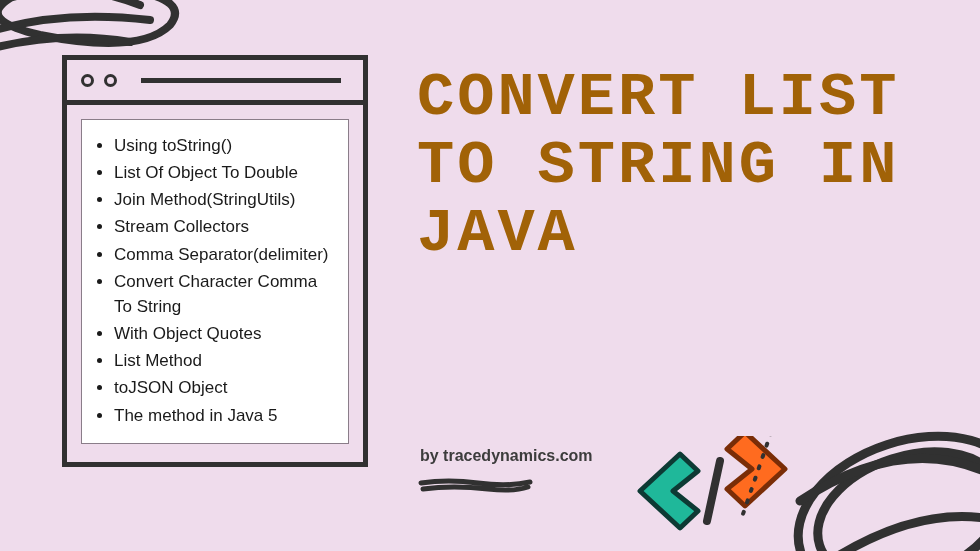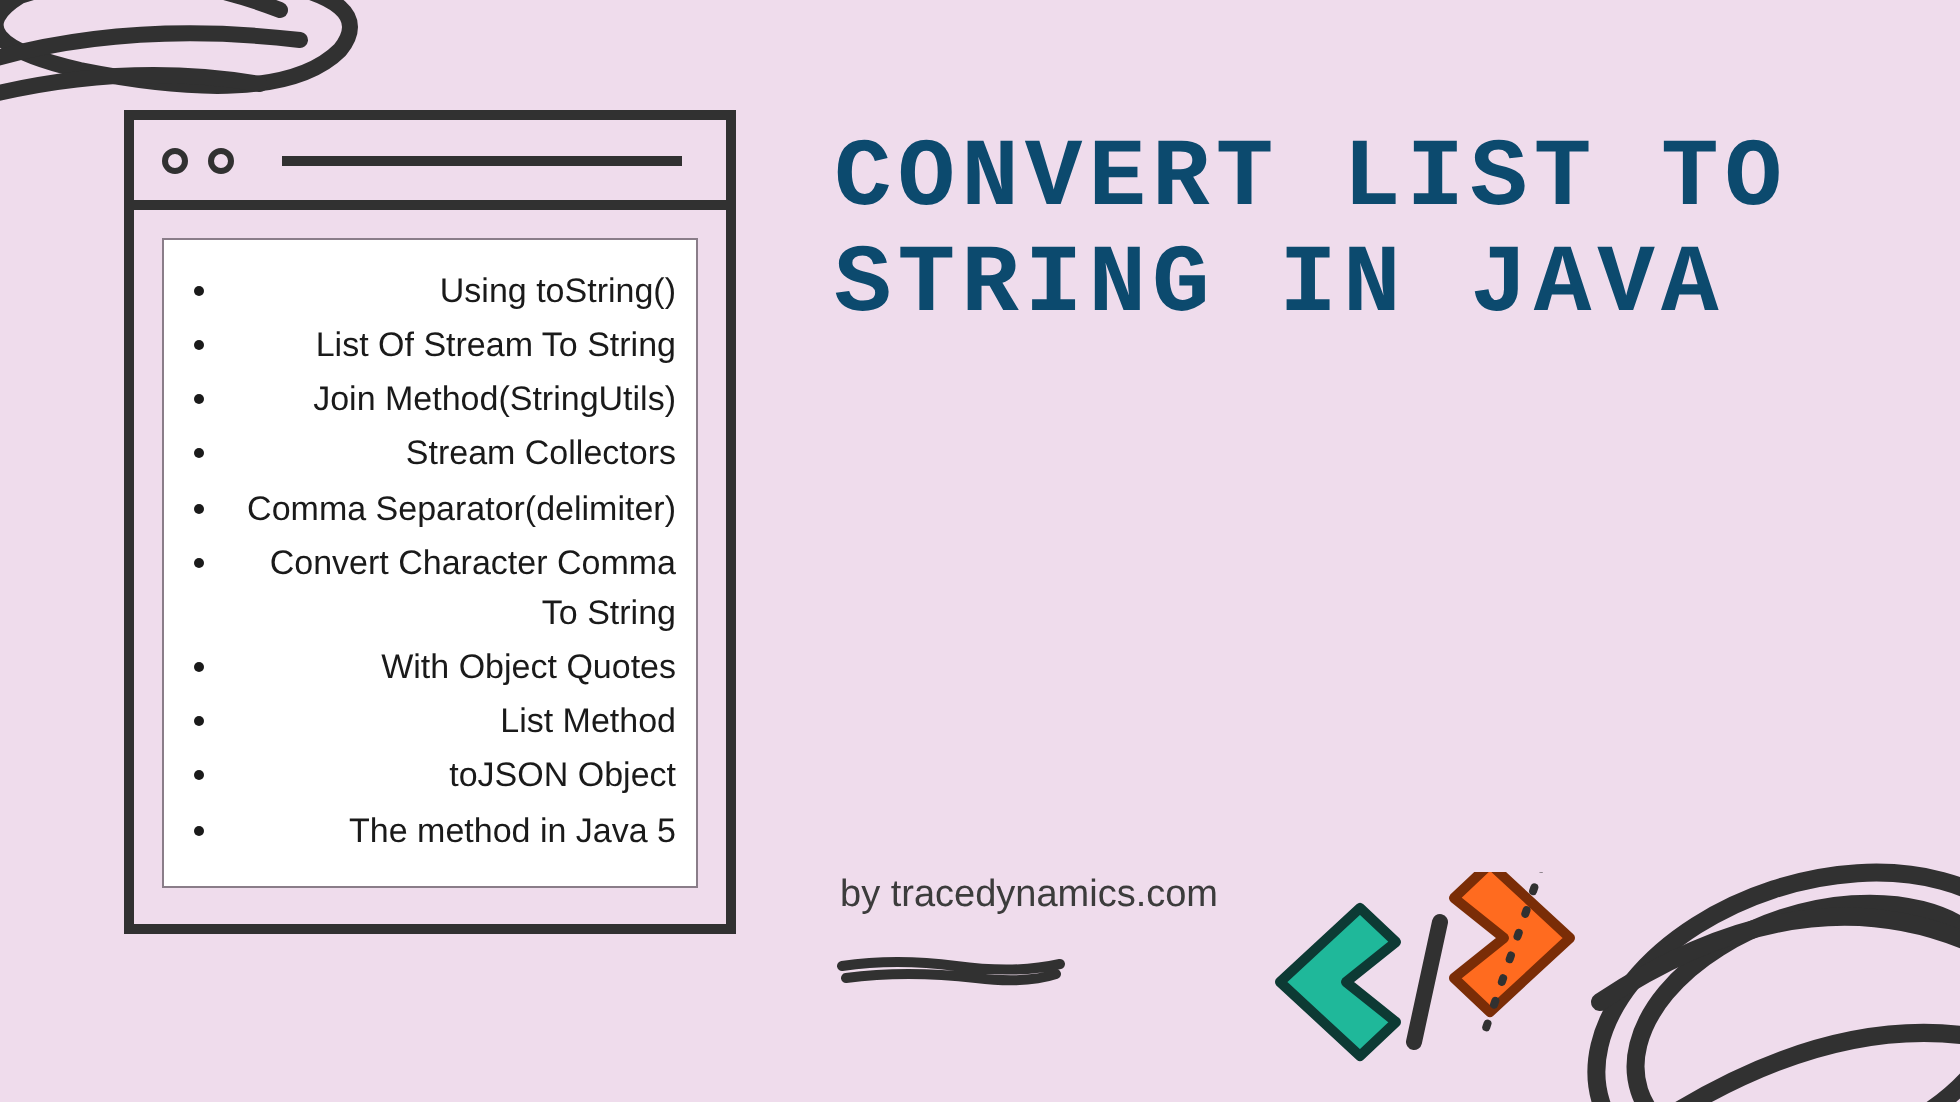--- a/index.html
+++ b/index.html
@@ -25,21 +25,20 @@
     width: 300px;
     height: 220px;
   }
   .browser-window {
     position: absolute;
     top: 55px;
     left: 62px;
     width: 306px;
     border: 5px solid #313131;
     background: #efdcec;
-    text-align: right;
   }
   .browser-bar {
     height: 45px;
     border-bottom: 5px solid #313131;
     display: flex;
     align-items: center;
     padding: 0 14px;
     gap: 10px;
   }
   .circle {
@@ -70,32 +69,33 @@
     color: #1a1a1a;
     line-height: 1.48;
     padding: 1px 0;
   }
   .headline {
     position: absolute;
     top: 64px;
     left: 417px;
     width: 540px;
     font-family: "Courier New", Courier, monospace;
-    font-size: 48px;
+    font-size: 62px;
     font-weight: 800;
-    color: #0c4a6e;
+    color: #a16207;
     line-height: 1.1;
     letter-spacing: 3px;
   }
   .byline {
     position: absolute;
-    top: 437px;
+    top: 447px;
     left: 420px;
-    font-size: 19px;
+    font-size: 16px;
     color: #3c3c3c;
+    font-weight: bold;
   }
   .underline-squig {
     position: absolute;
     top: 477px;
     left: 418px;
     width: 115px;
     height: 18px;
   }
   .code-icon {
     position: absolute;
@@ -127,21 +127,21 @@
 
 <div class="browser-window">
   <div class="browser-bar">
     <span class="circle"></span>
     <span class="circle"></span>
     <span class="bar-line"></span>
   </div>
   <div class="content-panel">
     <ul>
       <li>Using toString()</li>
-      <li>List Of Stream To String</li>
+      <li>List Of Object To Double</li>
       <li>Join Method(StringUtils)</li>
       <li>Stream Collectors</li>
       <li>Comma Separator(delimiter)</li>
       <li>Convert Character Comma To String</li>
       <li>With Object Quotes</li>
       <li>List Method</li>
       <li>toJSON Object</li>
       <li>The method in Java 5</li>
     </ul>
   </div>

